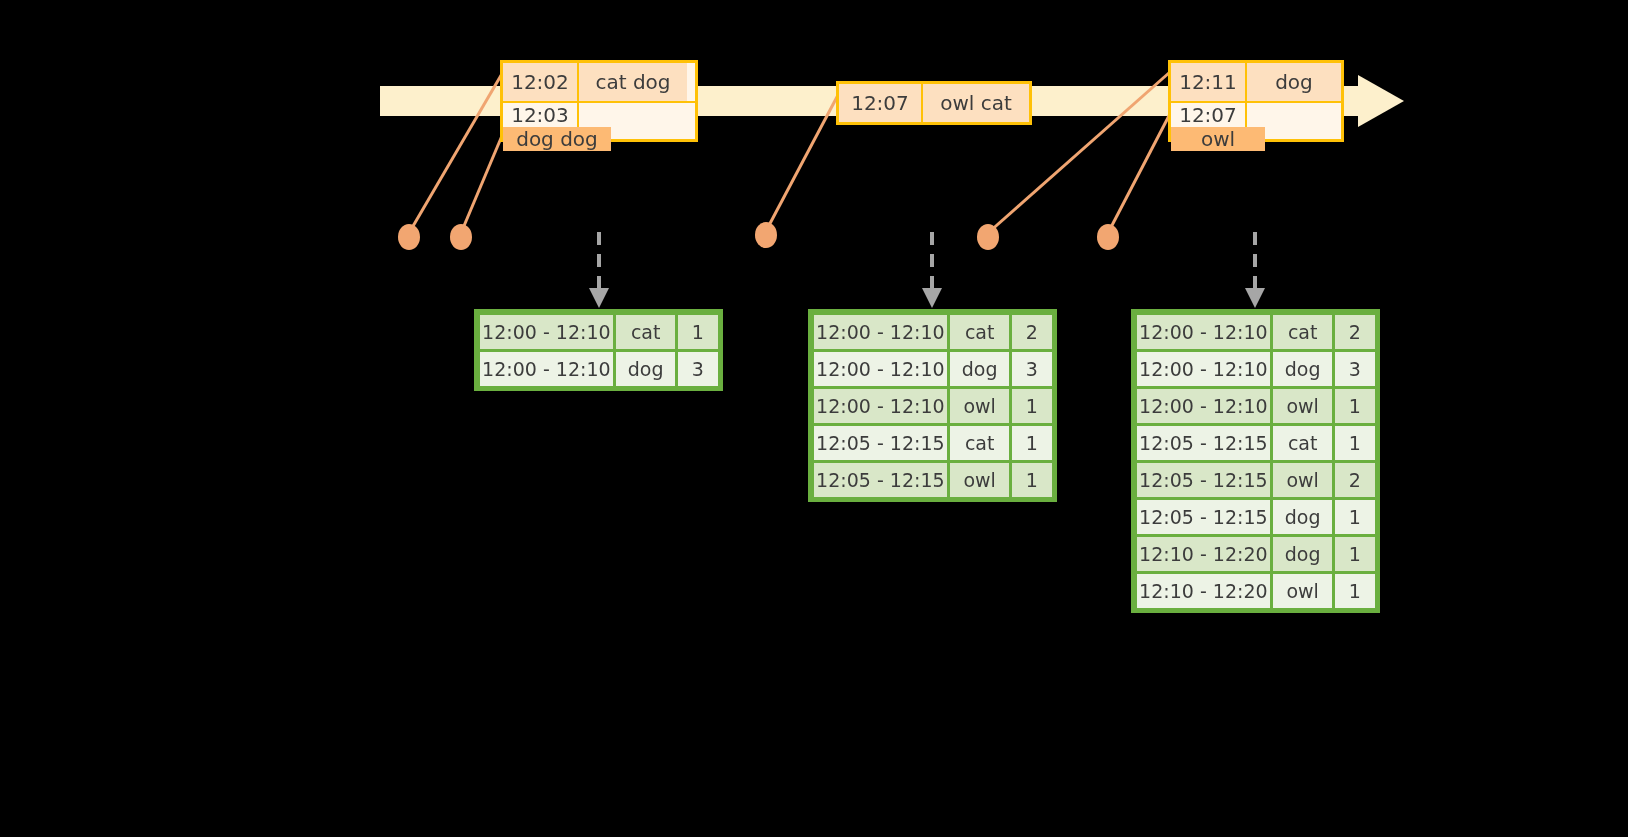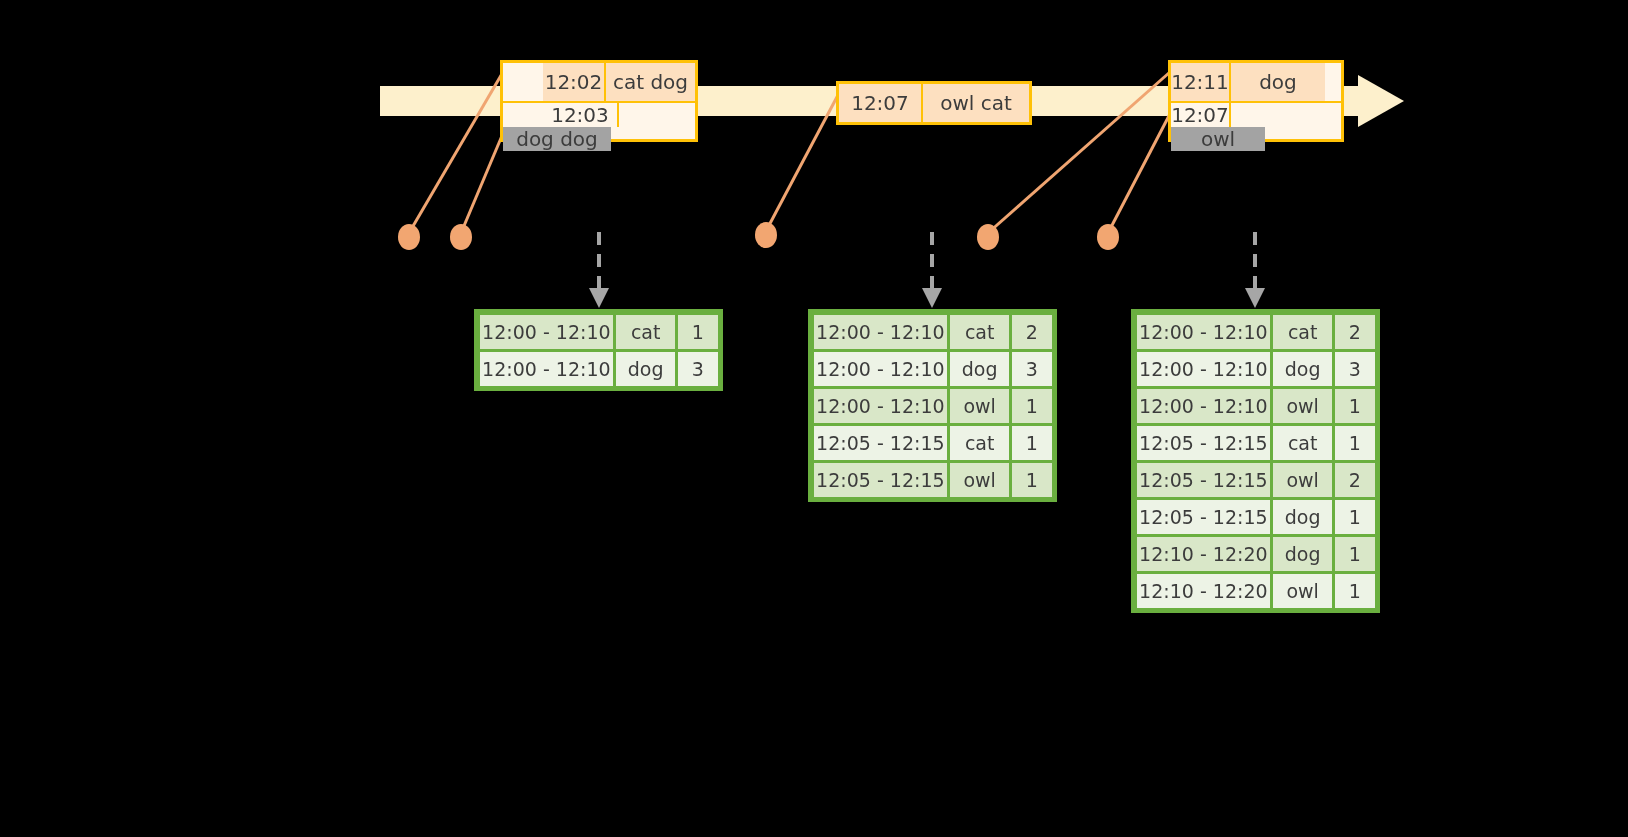--- a/index.html
+++ b/index.html
@@ -28,33 +28,33 @@
   .evt-row{display:flex;height:38px;box-sizing:border-box;}
   .evt-row + .evt-row{border-top:2px solid #ffc107;flex-direction:column;}
   .evt-row.shade .evt-time,.evt-row.shade .evt-val{background:#fde0c0;}
   .evt-time{
     display:flex;align-items:center;justify-content:center;
     border-right:2px solid #ffc107;box-sizing:border-box;
     font-size:20px;color:#3c3c3c;background:#fff6ea;
   }
   .evt-val{
     display:flex;align-items:center;justify-content:center;
-    box-sizing:border-box;font-size:20px;color:#3c3c3c;background:#a3a3a3;
+    box-sizing:border-box;font-size:20px;color:#3c3c3c;background:#fdba74;
   }
 
   #evt-box-1{left:500px;top:60px;width:198px;}
-  #evt-box-1 .evt-time{width:76px;margin-left:40px;}
+  #evt-box-1 .evt-time{width:76px;}
   #evt-box-1 .evt-val{width:108px;}
 
   #evt-box-2{left:836px;top:81px;width:196px;}
   #evt-box-2 .evt-time{width:84px;}
   #evt-box-2 .evt-val{width:106px;}
 
   #evt-box-3{left:1168px;top:60px;width:176px;}
-  #evt-box-3 .evt-time{width:60px;}
+  #evt-box-3 .evt-time{width:76px;}
   #evt-box-3 .evt-val{width:94px;}
 
   
   .dot{
     position:absolute;width:22px;height:26px;border-radius:50%;
     background:#f2a671;
   }
   #connector-svg{position:absolute;left:0;top:0;width:1628px;height:837px;}
 
   

